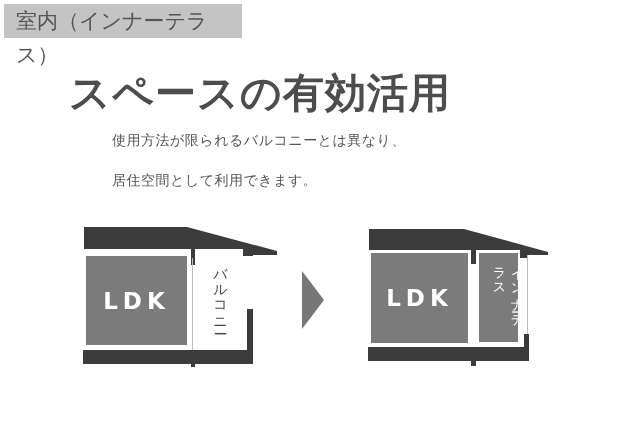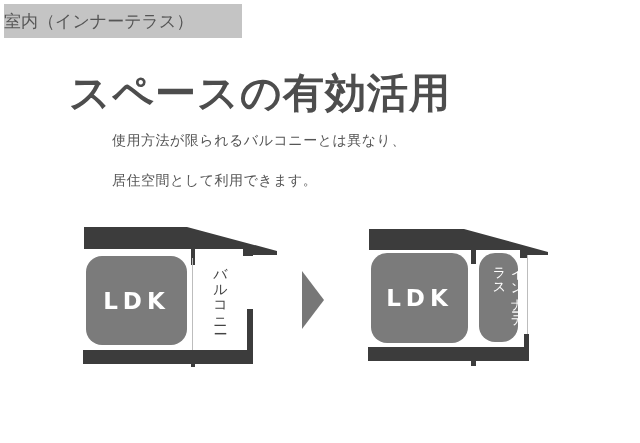--- a/index.html
+++ b/index.html
@@ -1,25 +1,25 @@
 <!DOCTYPE html>
 <html><head>
 <meta charset="utf-8">
 <style>
   html, body { margin:0; padding:0; }
   body { width:640px; height:443px; background:#ffffff; position:relative; overflow:hidden;
          font-family:"DejaVu Sans", sans-serif; color:#555; }
   .tag { position:absolute; left:4px; top:4px; width:238px; height:34px; background:#c4c4c4;
-         font-size:17px; line-height:34px; padding-left:0; box-sizing:border-box; color:#555; letter-spacing:0px; }
+         font-size:21px; line-height:34px; padding-left:12px; box-sizing:border-box; color:#555; letter-spacing:0px; }
   .title { position:absolute; left:0; width:520px; top:66px; text-align:center; font-size:41px; font-weight:bold;
            color:#4d4d4d; letter-spacing:1px; }
   .desc { position:absolute; left:112px; font-size:14px; color:#555; letter-spacing:0.5px; }
   .d1 { top:132px; } .d2 { top:172px; }
   .dark { position:absolute; background:#3c3c3c; }
-  .room { position:absolute; background:#7b7b7b; border-radius:16px; color:#fff; display:flex;
+  .room { position:absolute; background:#7b7b7b; border-radius:0; color:#fff; display:flex;
           align-items:center; justify-content:center; font-size:23px; font-weight:bold; letter-spacing:5px; }
   .thin { position:absolute; background:#bdbdbd; }
   .vtext { position:absolute; writing-mode:vertical-rl; font-size:14px; color:#444; letter-spacing:1px; }
   .arrow { position:absolute; left:302px; top:271px; width:0; height:0;
            border-top:29px solid transparent; border-bottom:29px solid transparent; border-left:22px solid #777; }
 </style>
 </head>
 <body>
 
 <div class="tag">室内（インナーテラス）</div>

